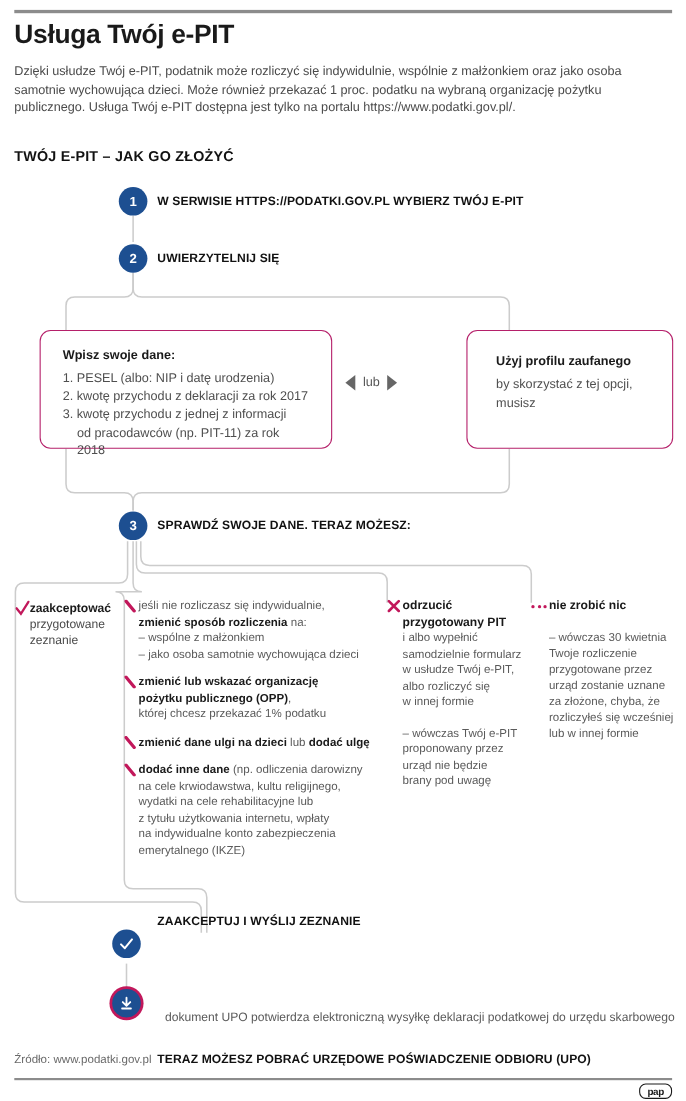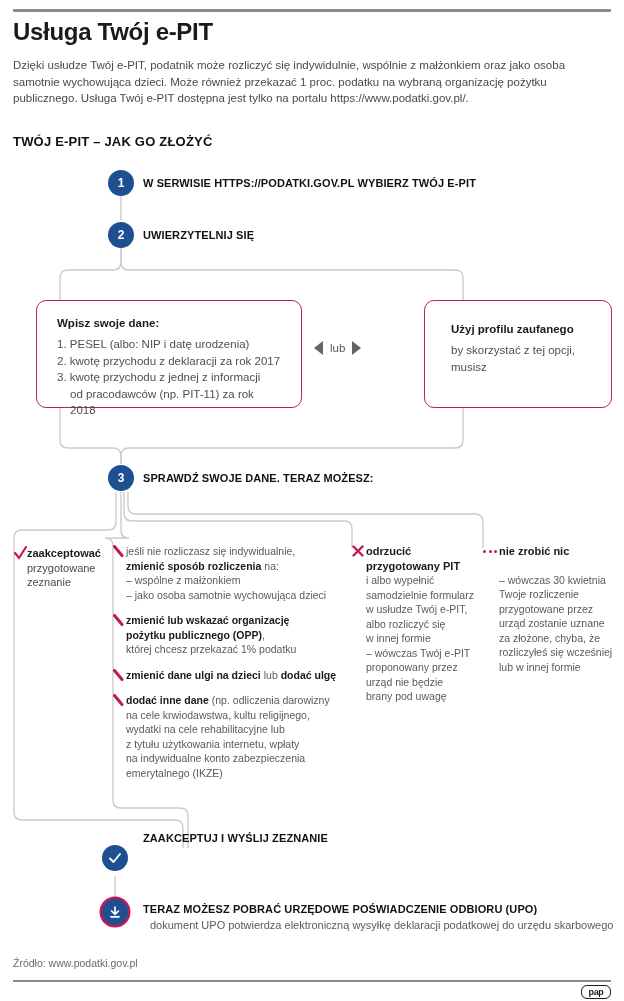--- a/index.html
+++ b/index.html
@@ -261,21 +261,21 @@
       <svg class="bullet-x" viewBox="0 0 12 12">
         <path d="M1.5 1.5 L10.5 10.5 M10.5 1.5 L1.5 10.5" stroke="#c2185b" stroke-width="2.4" stroke-linecap="round"></path>
       </svg>
       <div class="head-strong">odrzucić</div>
       <div class="head-strong">przygotowany PIT</div>
       <div class="item-text">i albo wypełnić</div>
       <div class="item-text">samodzielnie formularz</div>
       <div class="item-text">w usłudze Twój e-PIT,</div>
       <div class="item-text">albo rozliczyć się</div>
       <div class="item-text">w innej formie</div>
-      <div class="item-text" style="margin-top:0;">– wówczas Twój e-PIT</div>
+      <div class="item-text" style="margin-top:14px;">– wówczas Twój e-PIT</div>
       <div class="item-text">proponowany przez</div>
       <div class="item-text">urząd nie będzie</div>
       <div class="item-text">brany pod uwagę</div>
     </div>
   </div>
 
   <div class="col" style="left:499px; top:544px; width:118px;">
     <div class="item">
       <span class="bullet-dots">
           <i></i>
@@ -299,20 +299,20 @@
     </svg>
   </div>
   <div class="fin-label" style="left:143px; top:832px;">ZAAKCEPTUJ I WYŚLIJ ZEZNANIE</div>
 
   <div class="fin-circle ring" style="left:102px; top:899px;">
     <svg width="14" height="14" viewBox="0 0 14 14">
       <path d="M7 2 L7 9 M3.6 6 L7 9.4 L10.4 6" fill="none" stroke="#ffffff" stroke-width="1.7" stroke-linecap="round" stroke-linejoin="round"></path>
       <line x1="3" y1="11.8" x2="11" y2="11.8" stroke="#ffffff" stroke-width="1.7" stroke-linecap="round"></line>
     </svg>
   </div>
-  <div class="fin-label" style="left:143px; top:903px;text-align:center;">TERAZ MOŻESZ POBRAĆ URZĘDOWE POŚWIADCZENIE ODBIORU (UPO)</div>
+  <div class="fin-label" style="left:143px; top:957px;text-align:center;">TERAZ MOŻESZ POBRAĆ URZĘDOWE POŚWIADCZENIE ODBIORU (UPO)</div>
   <div class="fin-sub" style="left:150px; top:919px;">dokument UPO potwierdza elektroniczną wysyłkę deklaracji podatkowej do urzędu skarbowego</div>
 
   <div class="source">Źródło: www.podatki.gov.pl</div>
   <div class="rule-bottom"></div>
   <div class="pap">pap</div>
 
 </div>
 
 </body></html>

